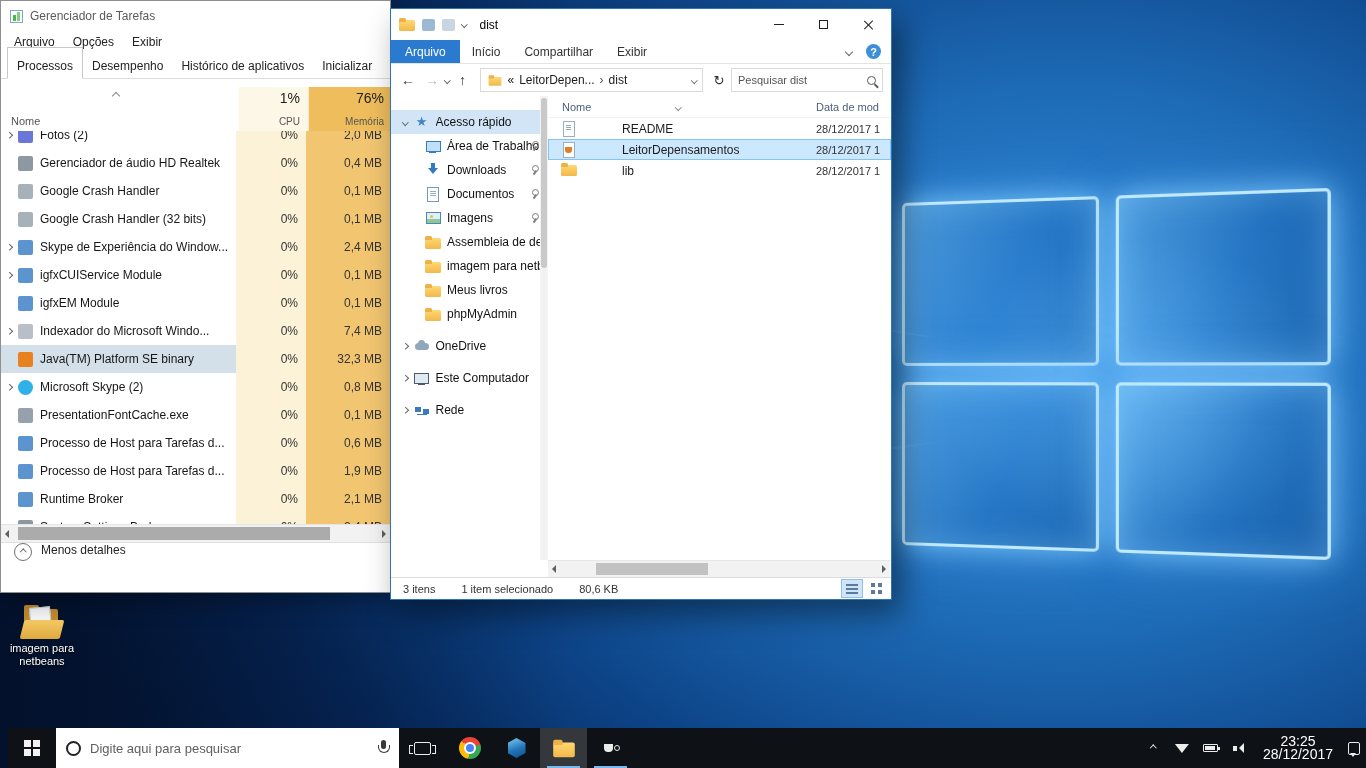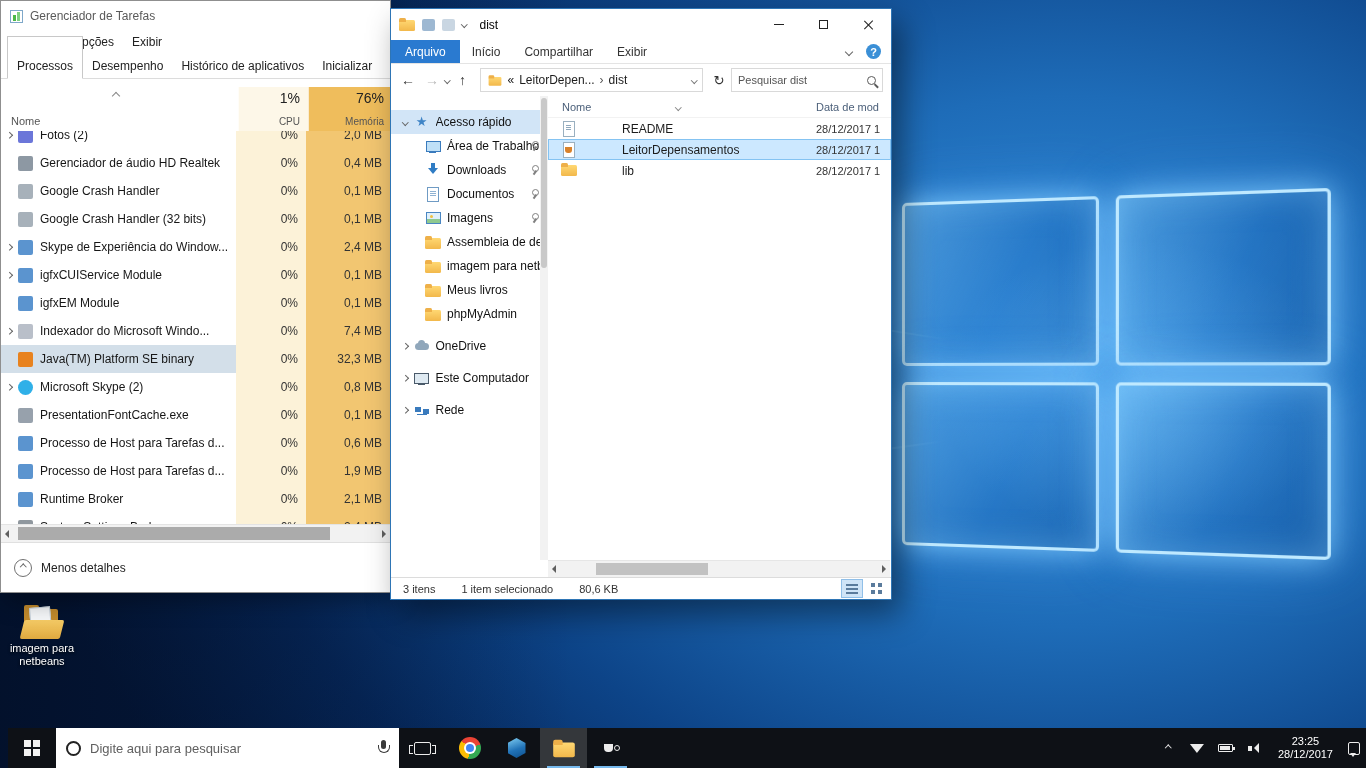--- a/index.html
+++ b/index.html
@@ -53,21 +53,21 @@
   .tm{position:absolute;left:0;top:0;width:391px;height:593px;background:#fff;border:1px solid #8f8f8f;
     box-shadow:6px 8px 22px rgba(0,0,0,.35);z-index:10;font-size:12px;color:#222;}
   .tm-titlebar{height:30px;display:flex;align-items:center;gap:7px;padding-left:9px;}
   .tm-appicon{width:13px;height:13px;border:1px solid #7fa8c9;background:#fff;
     background-image:linear-gradient(#4db848,#4db848),linear-gradient(#7fd17f,#7fd17f);
     background-size:3px 6px,3px 9px;background-position:2px 4px,6px 1px;background-repeat:no-repeat;flex:none;}
   .tm-title{color:#5a5a5a;}
   .tm-menubar{height:22px;display:flex;align-items:center;padding-left:4px;}
   .tm-menu{padding:2px 9px;color:#222;}
   .tm-tabs{height:26px;display:flex;align-items:flex-end;padding-left:6px;border-bottom:1px solid #dcdcdc;}
-  .tm-tab{padding:22px 9px 5px;color:#222;white-space:nowrap;}
+  .tm-tab{padding:11px 9px 5px;color:#222;white-space:nowrap;}
   .tm-tab.active{border:1px solid #c8c8c8;border-bottom:1px solid #fff;margin-bottom:-1px;background:#fff;}
   .tm-thead{position:absolute;top:86px;left:0;width:391px;height:44px;display:flex;}
   .th-name{width:237px;position:relative;}
   .th-name .cv{position:absolute;top:6px;left:112px;border-color:#888;}
   .th-name .t{position:absolute;bottom:4px;left:10px;font-size:11px;color:#555;}
   .th-col{display:flex;flex-direction:column;align-items:flex-end;justify-content:space-between;padding:3px 8px 4px 0;border-left:1px solid rgba(255,255,255,.7);}
   .th-cpu{width:70px;background:var(--cpu-head);}
   .th-mem{width:84px;background:var(--mem-head);}
   .th-col .pct{font-size:14px;color:#222;}
   .th-col .plbl{font-size:10px;color:#555;}
@@ -81,21 +81,21 @@
   .p-win{background:#5b94cf;} .p-idx{background:#b9bfc9;} .p-java{background:#e8821e;}
   .p-skype{background:#2fb0e8;border-radius:50%;} .p-font{background:#97a1ac;} .p-gear{background:#8f979e;}
   .pname{flex:1;white-space:nowrap;overflow:hidden;padding-right:4px;color:#161616;}
   .pcpu,.pmem{align-self:stretch;line-height:28px;text-align:right;padding-right:8px;flex:none;color:#333;}
   .pcpu{width:70px;background:var(--cpu-cell);}
   .pmem{width:84px;background:var(--mem-cell);}
   .tm-hscroll{position:absolute;left:0;right:0;bottom:50px;height:18px;background:#f2f2f2;border-top:1px solid #e4e4e4;}
   .tm-hscroll .sb-l{position:absolute;left:4px;top:5px;}
   .tm-hscroll .sb-r{position:absolute;right:4px;top:5px;}
   .tm-hscroll .thumb{position:absolute;left:17px;top:2px;height:13px;width:312px;background:#ababab;}
-  .tm-footer{position:absolute;left:0;right:0;bottom:0;height:50px;border-top:1px solid #e0e0e0;display:flex;align-items:center;gap:9px;padding-left:13px;}
+  .tm-footer{position:absolute;left:0;right:0;bottom:0;height:50px;border-top:1px solid #e0e0e0;display:flex;align-items:flex-start;gap:9px;padding-left:13px;}
   .circ{width:18px;height:18px;border:1px solid #707070;border-radius:50%;display:flex;align-items:center;justify-content:center;flex:none;}
 
   
   .ex{position:absolute;left:390px;top:8px;width:502px;height:592px;background:#fff;border:1px solid #2e75b5;
     box-shadow:10px 14px 30px rgba(0,0,0,.45);z-index:20;font-size:12px;color:#1c1c1c;}
   .ex-titlebar{height:31px;display:flex;align-items:center;padding-left:8px;gap:7px;}
   .qat-i{width:13px;height:12px;background:#9db8d2;border-radius:2px;flex:none;}
   .qat-i.alt{background:#c9d6e2;}
   .ex-title{margin-left:6px;color:#000;}
   .ex-winbtns{margin-left:auto;display:flex;align-self:stretch;}
@@ -202,21 +202,21 @@
   .cup::after{content:"";position:absolute;left:11px;top:4px;width:4px;height:4px;border:1.5px solid #ececec;border-radius:50%;}
   .tb-tray{margin-left:auto;display:flex;align-items:center;gap:13px;padding:0 10px;}
   .tray-ic{display:flex;align-items:center;justify-content:center;width:16px;height:16px;flex:none;}
   .wifi{width:14px;height:10px;background:#ececec;clip-path:polygon(50% 100%,0 10%,100% 10%);}
   .batt{position:relative;width:15px;height:8px;border:1px solid #ececec;border-radius:1px;}
   .batt::before{content:"";position:absolute;right:-3px;top:1.5px;width:2px;height:3px;background:#ececec;}
   .batt::after{content:"";position:absolute;left:1px;top:1px;bottom:1px;width:10px;background:#ececec;}
   .spk{position:relative;width:13px;height:12px;}
   .spk::before{content:"";position:absolute;left:0;top:3.5px;width:4px;height:5px;background:#ececec;}
   .spk::after{content:"";position:absolute;left:1px;top:1px;border:5px solid transparent;border-right:5px solid #ececec;}
-  .tb-clock{color:#fff;font-size:11px;line-height:13px;text-align:center;padding:0 2px;}
+  .tb-clock{color:#fff;font-size:14px;line-height:13px;text-align:center;padding:0 2px;}
   .ac{position:relative;width:16px;height:13px;border:1px solid #ececec;border-radius:2px;margin-right:4px;}
   .ac::after{content:"";position:absolute;left:1px;bottom:-6px;border:3px solid transparent;border-top:4px solid #ececec;}
 </style>
 </head>
 <body>
 
 <div class="screen">
 
   <div class="wallpaper">
     <div class="shade"></div>

